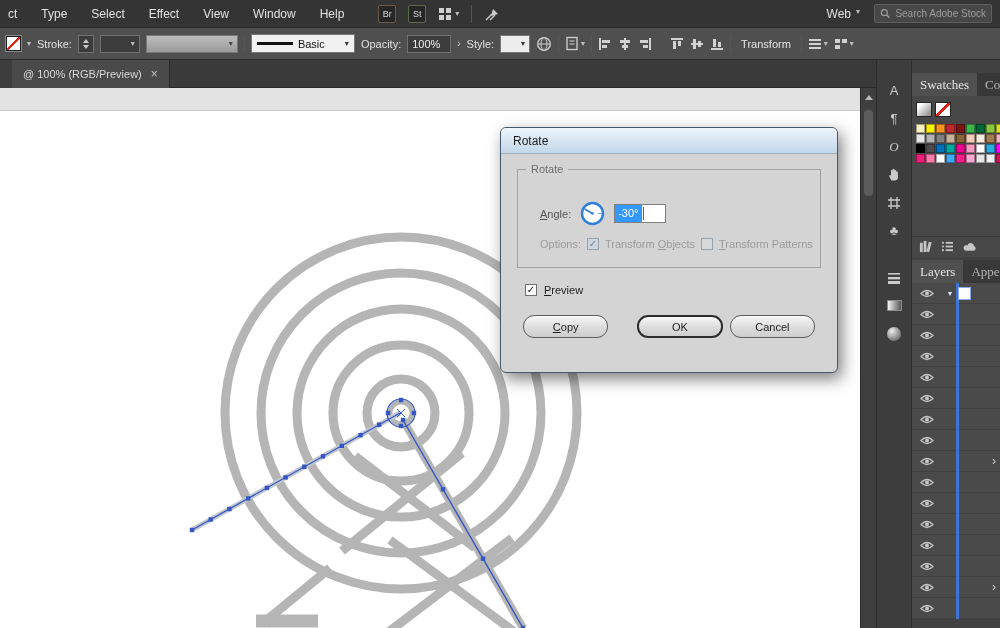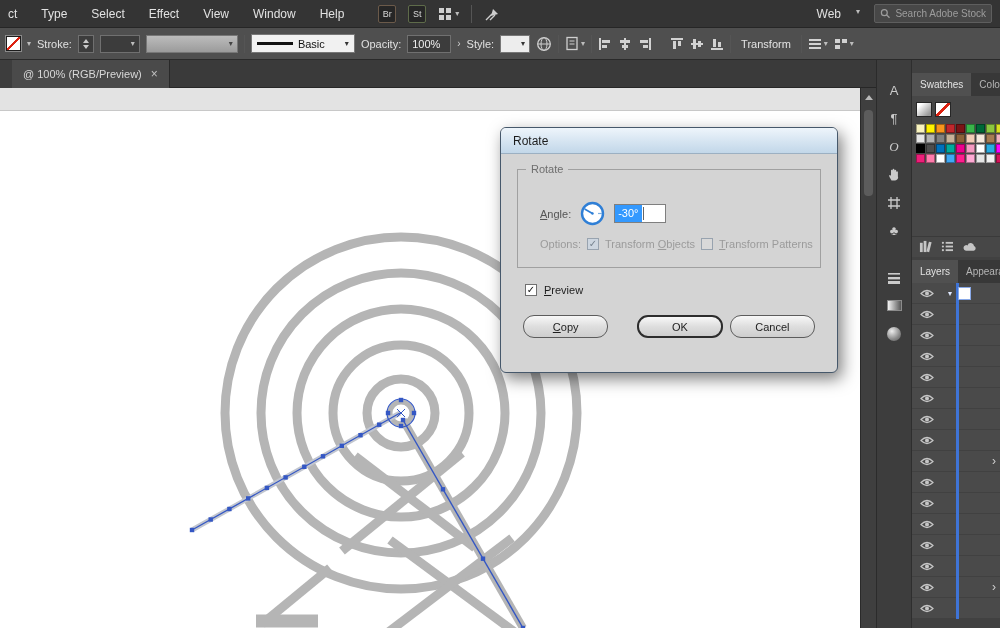--- a/index.html
+++ b/index.html
@@ -10,21 +10,21 @@
   .menubar{position:absolute;left:0;top:0;width:1000px;height:28px;background:#343434;display:flex;align-items:center;padding:0 8px;border-bottom:1px solid #262626;}
   .menus{display:flex;gap:24px;font-size:12px;color:#e2e2e2;}
   .mi{cursor:default;}
   .mb-icons{display:flex;align-items:center;gap:12px;margin-left:34px;}
   .badge{width:18px;height:18px;display:flex;align-items:center;justify-content:center;background:#262626;color:#d8d8d8;font-size:9px;border:1px solid #6b5a4a;border-radius:2px;}
   .badge.st{border-color:#5e6b4a;}
   .icnbtn{display:flex;align-items:center;gap:3px;color:#cfcfcf;}
   .chev{font-size:8px;color:#bdbdbd;}
   .sep{width:1px;height:18px;background:#262626;border-right:1px solid #555;}
   .mb-right{margin-left:auto;display:flex;align-items:center;gap:14px;}
-  .workspace{display:flex;align-items:flex-start;gap:15px;font-size:12px;color:#e0e0e0;}
+  .workspace{display:flex;align-items:flex-start;gap:5px;font-size:12px;color:#e0e0e0;}
   .searchbox{display:flex;align-items:center;gap:5px;width:118px;height:19px;background:#474747;border:1px solid #5e5e5e;border-radius:2px;padding:0 5px;color:#9d9d9d;font-size:10px;overflow:hidden;white-space:nowrap;}
 
   
   .controlbar{position:absolute;left:0;top:28px;width:1000px;height:32px;background:#4f4f4f;display:flex;align-items:center;padding:0 6px;gap:6px;border-bottom:1px solid #2a2a2a;overflow:hidden;}
   .lbl{color:#e0e0e0;}
   .swatch-none{width:15px;height:15px;background:linear-gradient(135deg,#fff 44%,#d21 44%,#d21 56%,#fff 56%);border:1px solid #1c1c1c;box-shadow:0 0 0 1px #8a8a8a;}
   .stepper{width:16px;height:18px;background:#3c3c3c;border:1px solid #707070;display:flex;flex-direction:column;align-items:center;justify-content:center;gap:2px;}
   .tri-up{width:0;height:0;border-left:3px solid transparent;border-right:3px solid transparent;border-bottom:4px solid #c9c9c9;}
   .tri-dn{width:0;height:0;border-left:3px solid transparent;border-right:3px solid transparent;border-top:4px solid #c9c9c9;}
   .dd{height:18px;background:#3c3c3c;border:1px solid #707070;display:flex;align-items:center;justify-content:flex-end;padding:0 4px;}
@@ -55,21 +55,21 @@
 
   
   .rightdock{position:absolute;left:876px;top:60px;right:0;bottom:0;background:#3d3d3d;border-left:1px solid #2b2b2b;}
   .ndock{position:absolute;left:0;top:0;width:34px;bottom:0;display:flex;flex-direction:column;align-items:center;padding-top:22px;gap:11px;color:#cbcbcb;}
   .nicon{width:22px;height:17px;display:flex;align-items:center;justify-content:center;font-size:13px;}
   .nicon.serif{font-family:"Liberation Serif","DejaVu Serif",serif;font-style:italic;}
   .grad-sq{width:15px;height:11px;border:1px solid #8b8b8b;background:linear-gradient(90deg,#f3f3f3,#565656);}
   .sphere{width:14px;height:14px;border-radius:50%;background:radial-gradient(circle at 35% 30%,#ededed,#8a8a8a 60%,#555);}
   .panels{position:absolute;left:34px;right:0;top:0;bottom:0;background:#414141;border-left:1px solid #2e2e2e;overflow:hidden;}
   .ptabs{display:flex;height:23px;margin-top:13px;background:#383838;overflow:hidden;white-space:nowrap;}
-  .ptab{display:flex;align-items:center;padding:0 8px;font-size:10px;color:#b5b5b5;}
+  .ptab{display:flex;align-items:center;padding:0 8px;font-size:13px;color:#b5b5b5;font-family:Liberation Serif, serif;}
   .ptab.active{background:#505050;color:#e3e3e3;}
   .swpanel{background:#474747;padding:6px 4px 0;height:140px;}
   .swrow1{display:flex;gap:3px;margin-bottom:7px;}
   .bigsw{width:16px;height:15px;border:1px solid #262626;}
   .sw-grad{background:linear-gradient(135deg,#ffffff 20%,#9a9a9a 85%);}
   .sw-none{background:linear-gradient(135deg,#fff 43%,#d21 43%,#d21 57%,#fff 57%);}
   .swgrid{display:grid;grid-template-columns:repeat(9,9px);gap:1px;}
   .sw{width:9px;height:9px;border:1px solid rgba(0,0,0,.35);}
   .swfooter{height:21px;display:flex;align-items:center;gap:9px;padding:0 7px;background:#474747;border-top:1px solid #3a3a3a;}
   .lrows{position:relative;background:#4a4a4a;}

